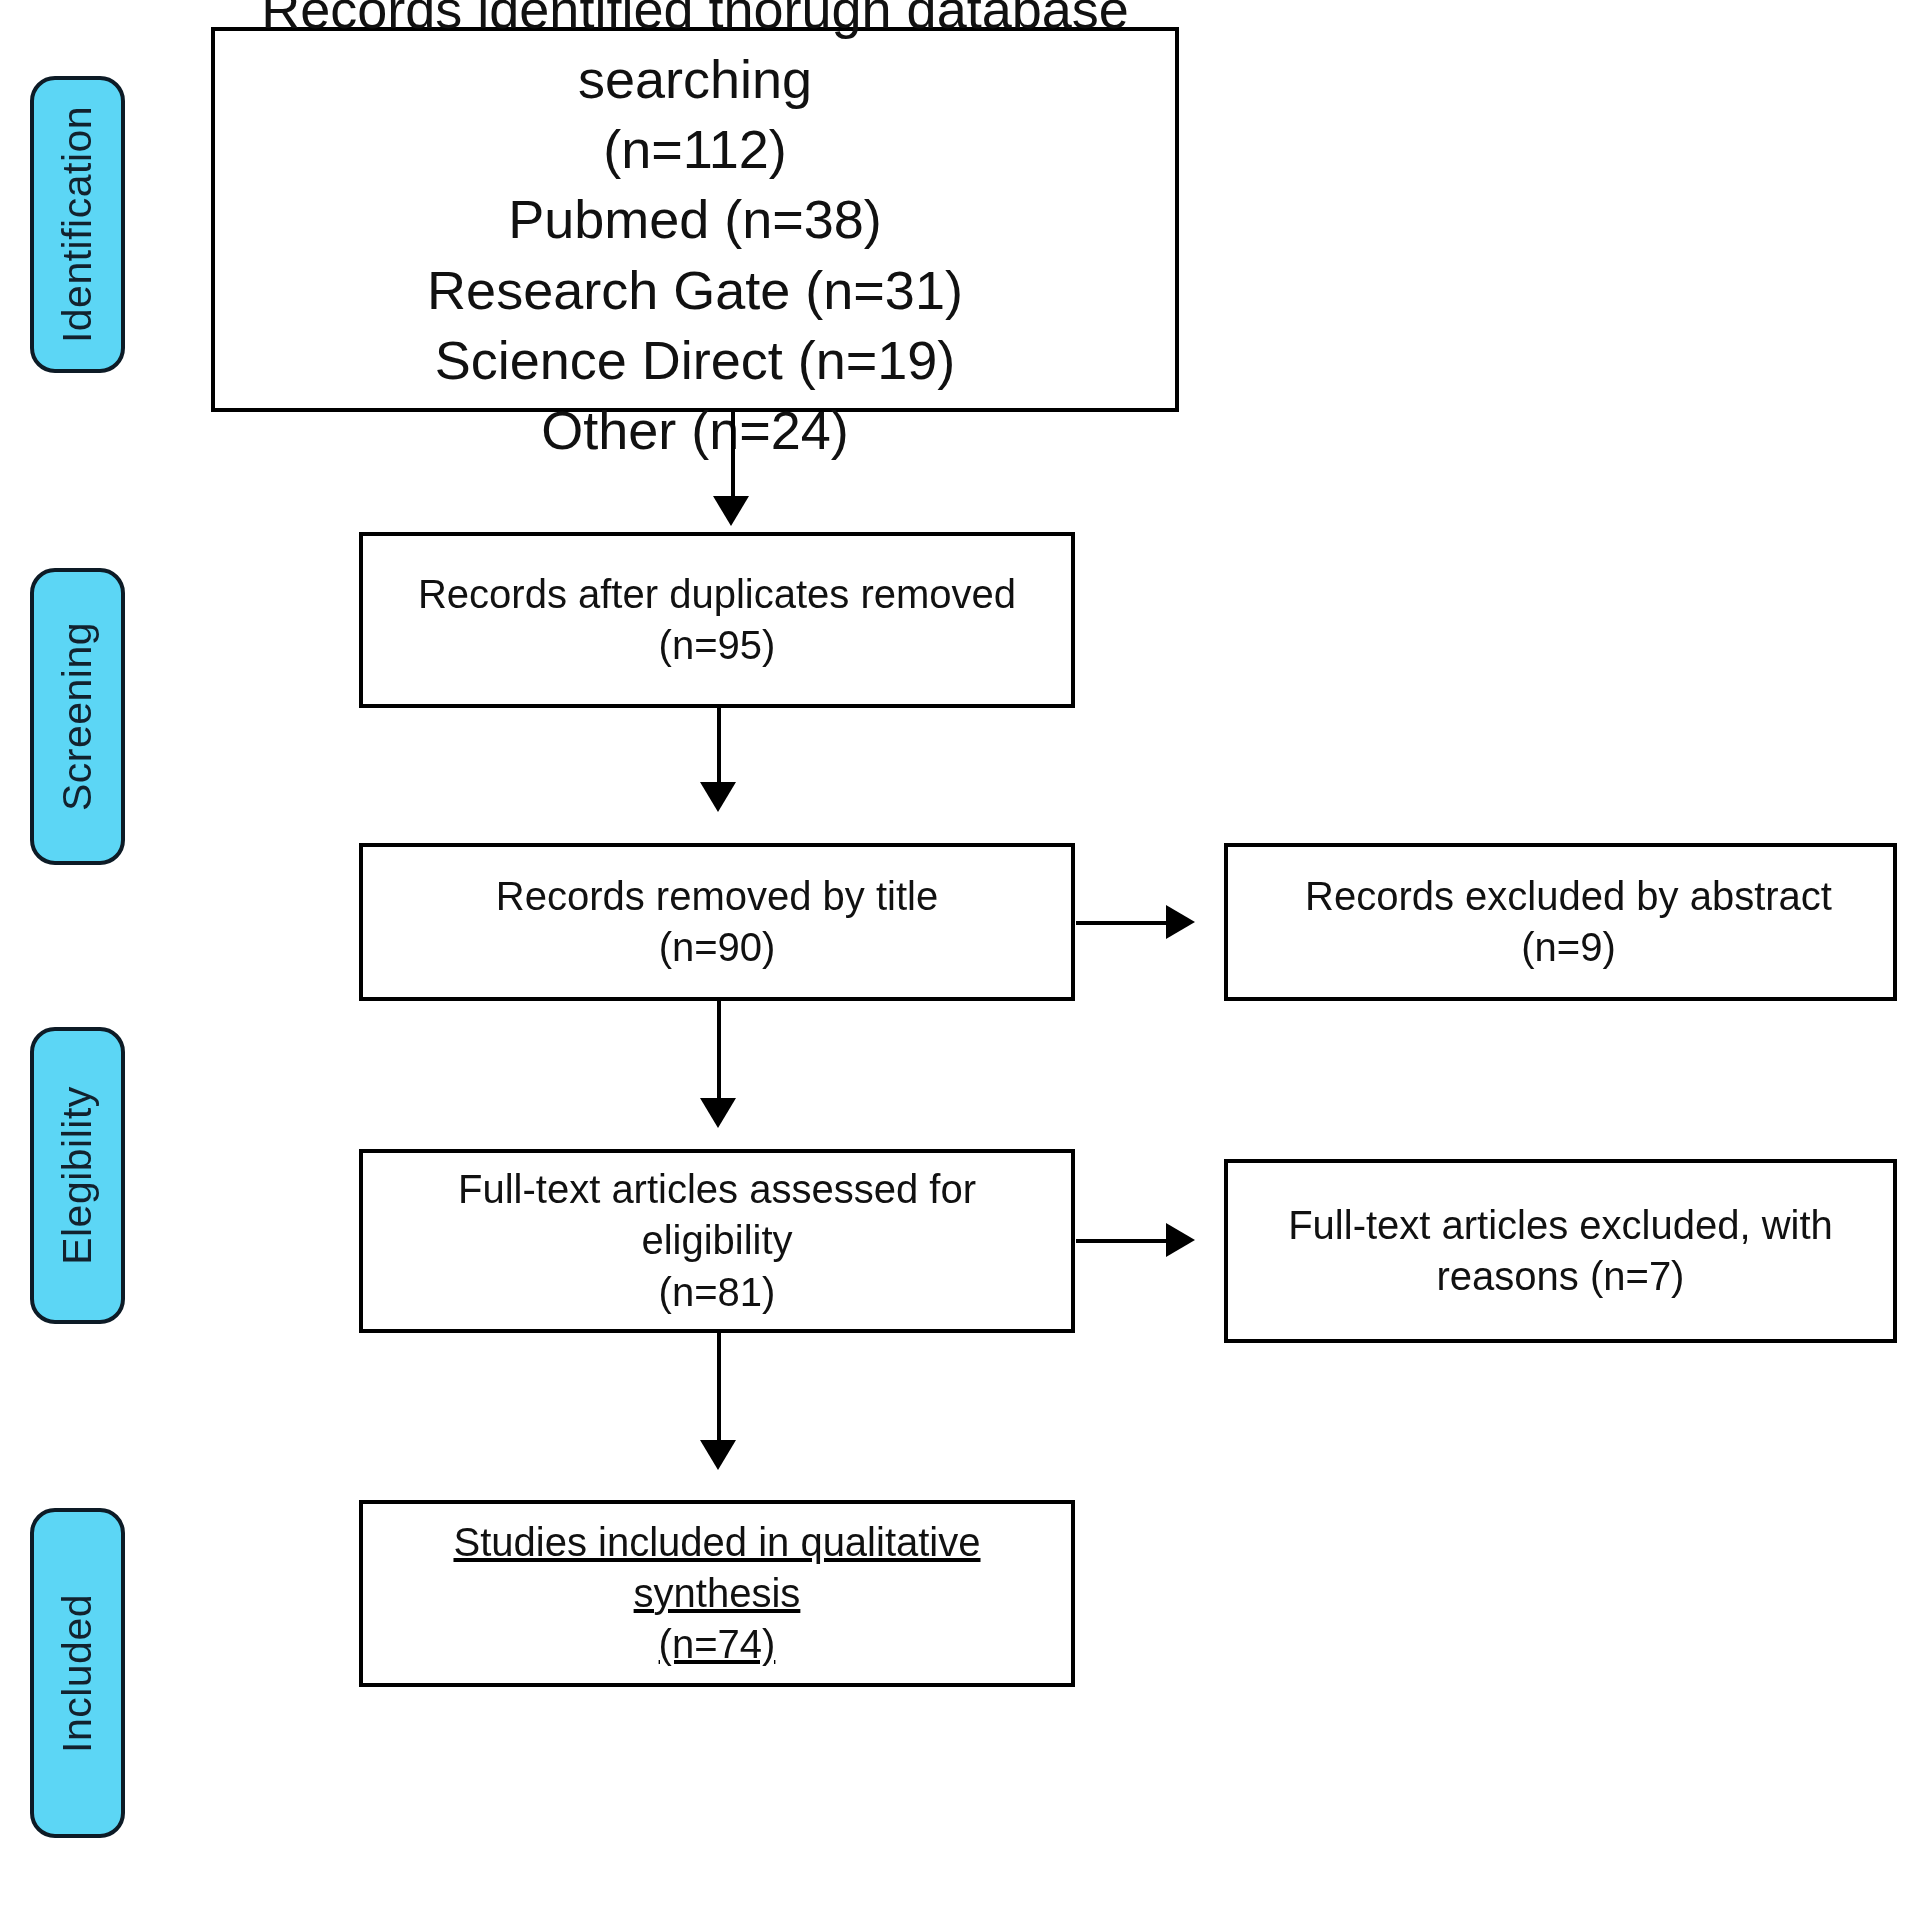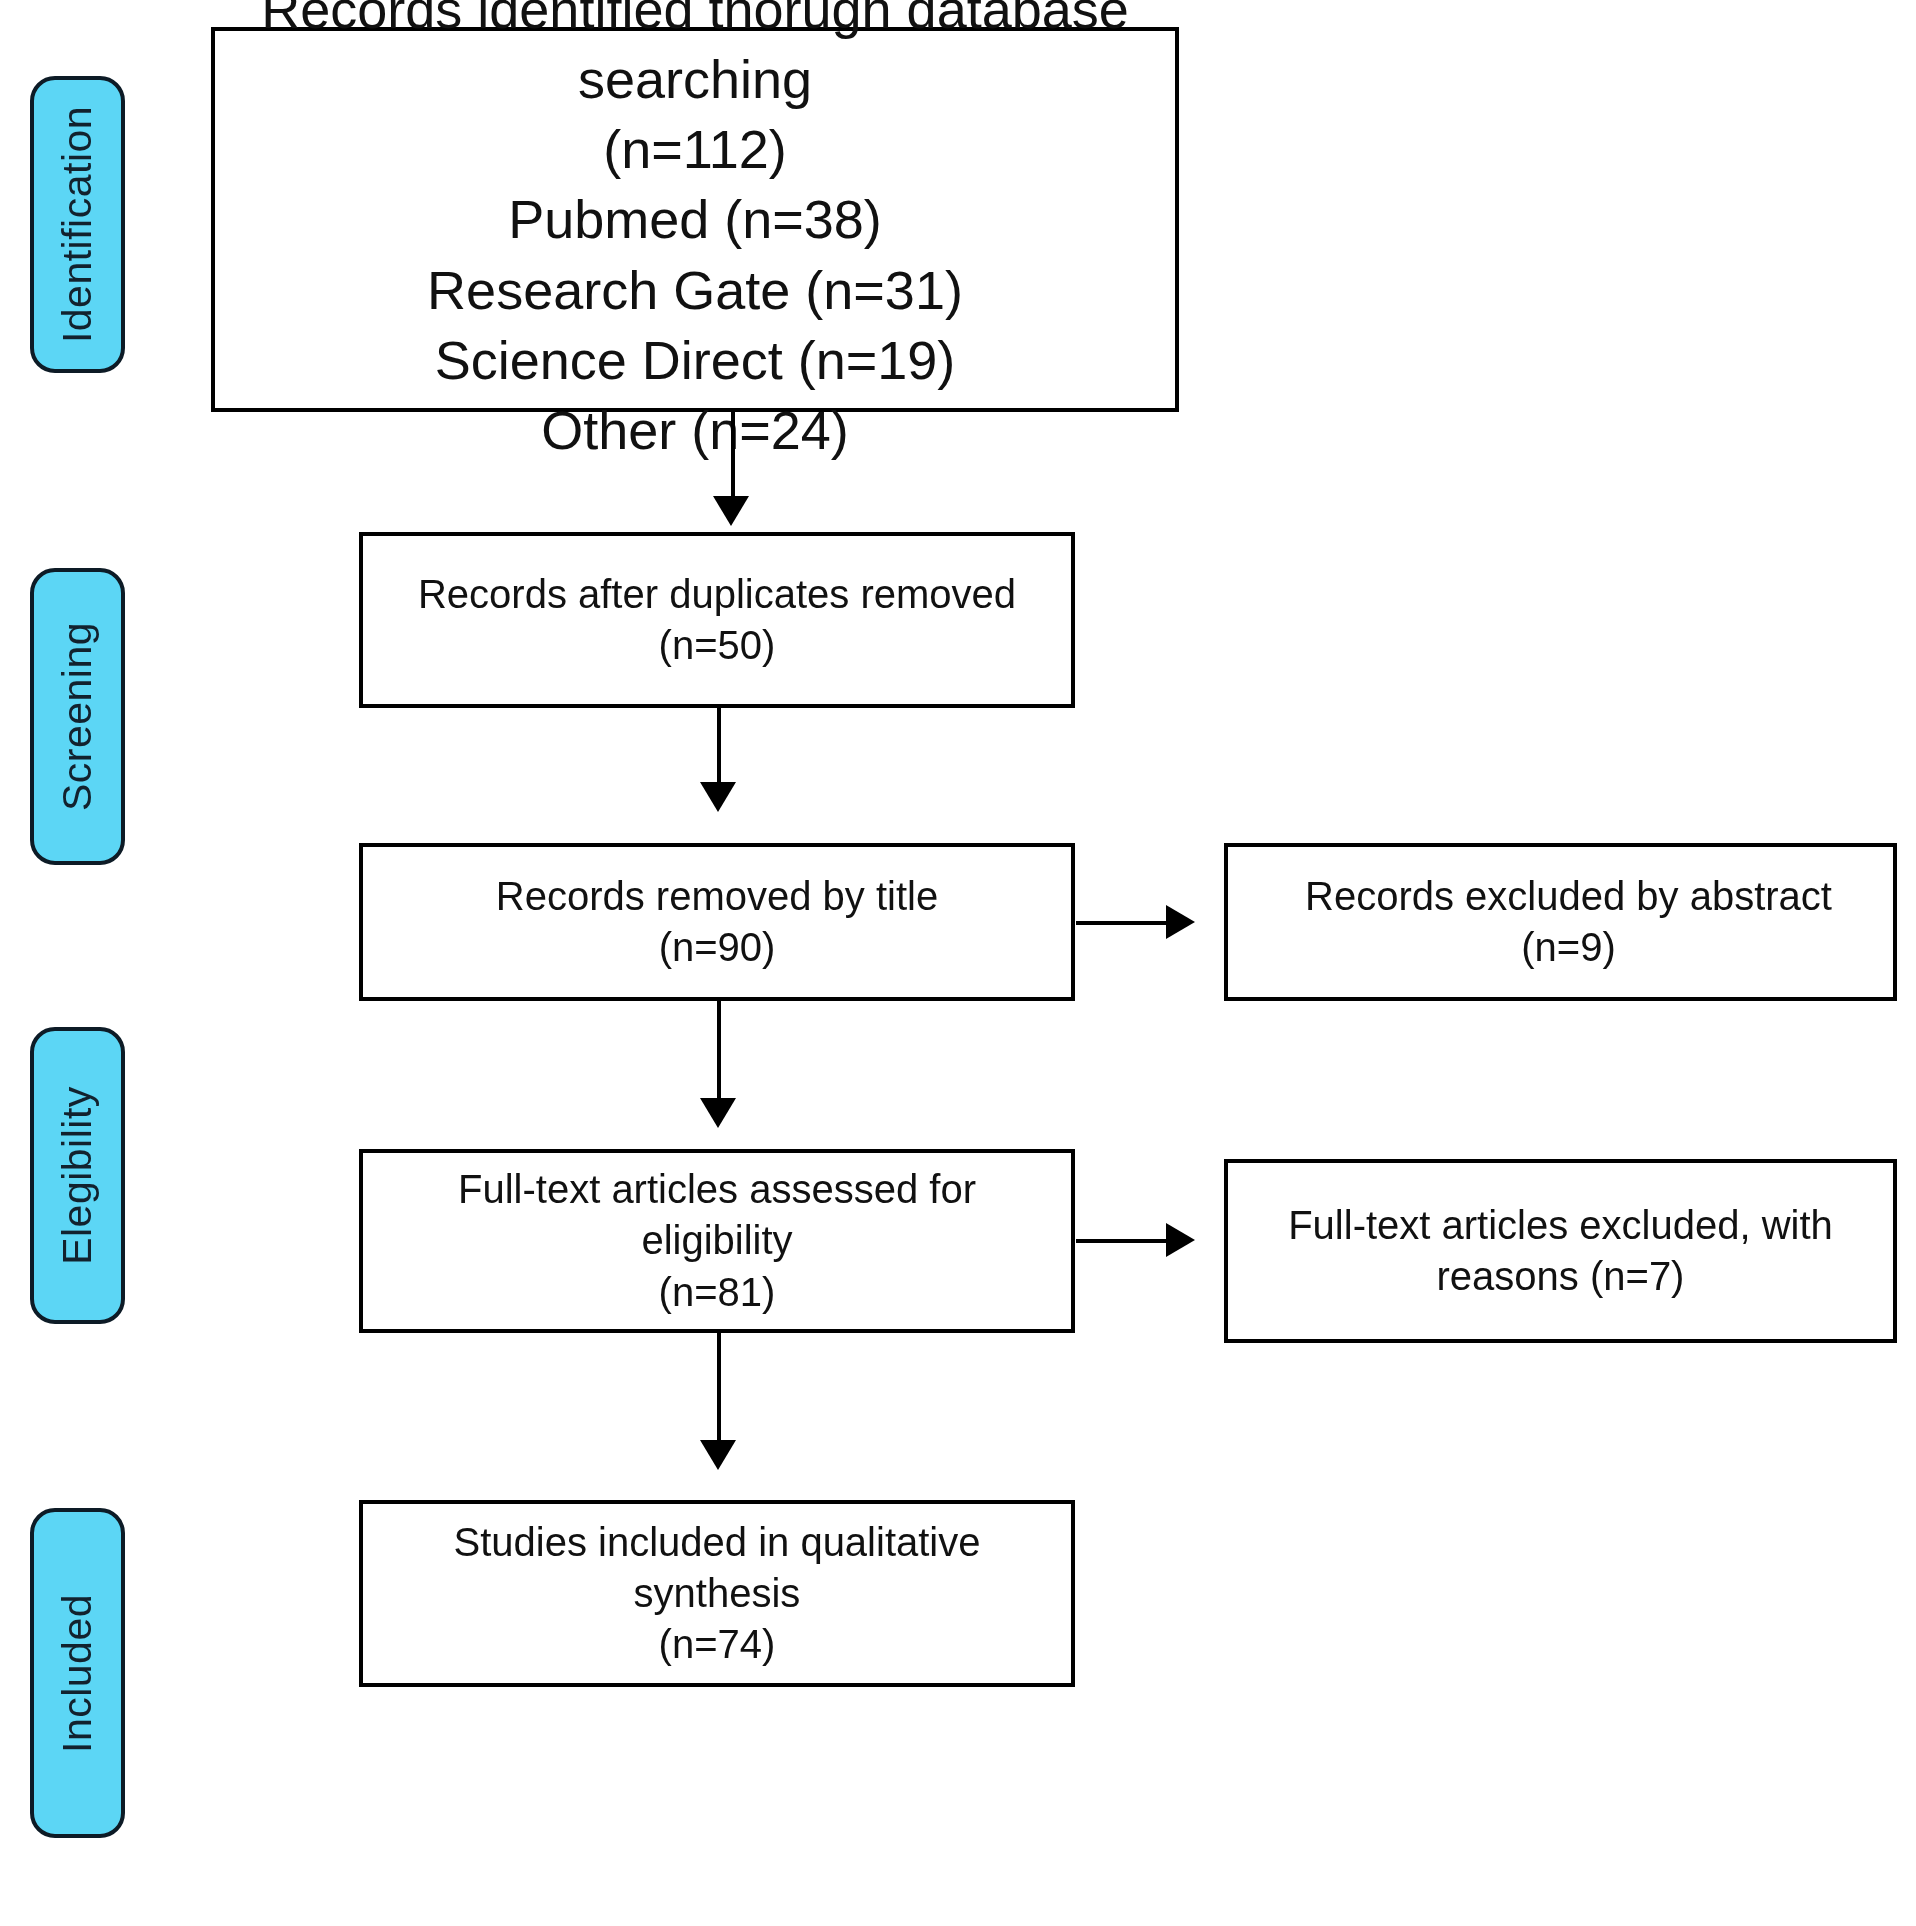--- a/index.html
+++ b/index.html
@@ -116,21 +116,21 @@
 Research Gate (n=31)
 Science Direct (n=19)
 Other (n=24)</div>
   </div>
 
   <div class="conn-v" style="left:731px; top:412px; height:89px;"></div>
   <div class="arrow-down" style="left:713px; top:496px;"></div>
 
   <div class="flow-box" style="left:359px; top:532px; width:716px; height:176px;">
     <div class="box-text">Records after duplicates removed
-(n=50)</div>
+(n=95)</div>
   </div>
 
   <div class="conn-v" style="left:717px; top:708px; height:77px;"></div>
   <div class="arrow-down" style="left:700px; top:782px;"></div>
 
   <div class="flow-box" style="left:359px; top:843px; width:716px; height:158px;">
     <div class="box-text">Records removed by title
 (n=90)</div>
   </div>
 
@@ -155,20 +155,20 @@
   <div class="arrow-right" style="left:1166px; top:1223px;"></div>
 
   <div class="flow-box" style="left:1224px; top:1149px; width:673px; height:184px;margin-top:10px;">
     <div class="box-text">Full-text articles excluded, with
 reasons (n=7)</div>
   </div>
 
   <div class="conn-v" style="left:717px; top:1333px; height:111px;"></div>
   <div class="arrow-down" style="left:700px; top:1440px;"></div>
 
-  <div class="flow-box" style="left:359px; top:1500px; width:716px; height:187px;">
+  <div class="flow-box" style="left:359px; top:1500px; width:716px; height:187px;text-decoration:underline;">
     <div class="box-text">Studies included in qualitative
 synthesis
 (n=74)</div>
   </div>
 
 </div>
 
 
 </body></html>

